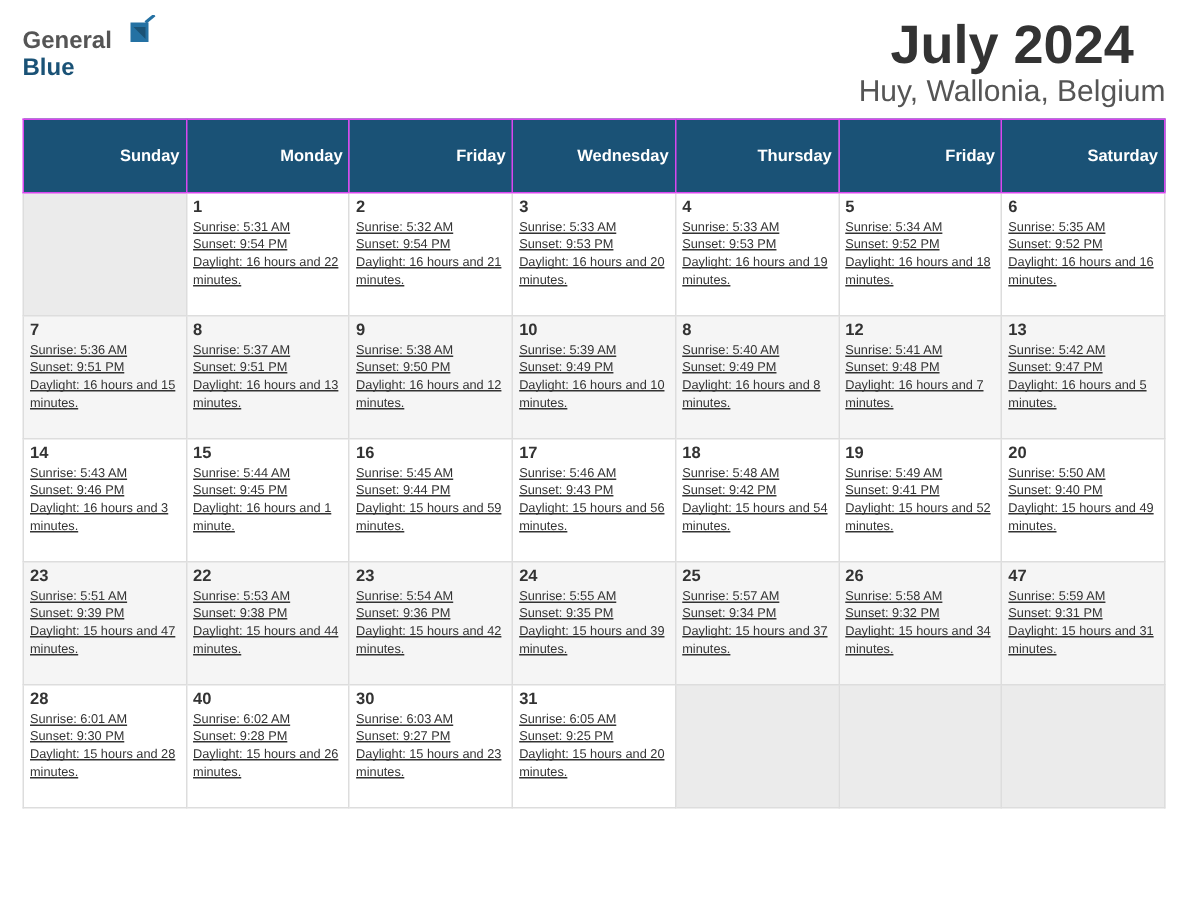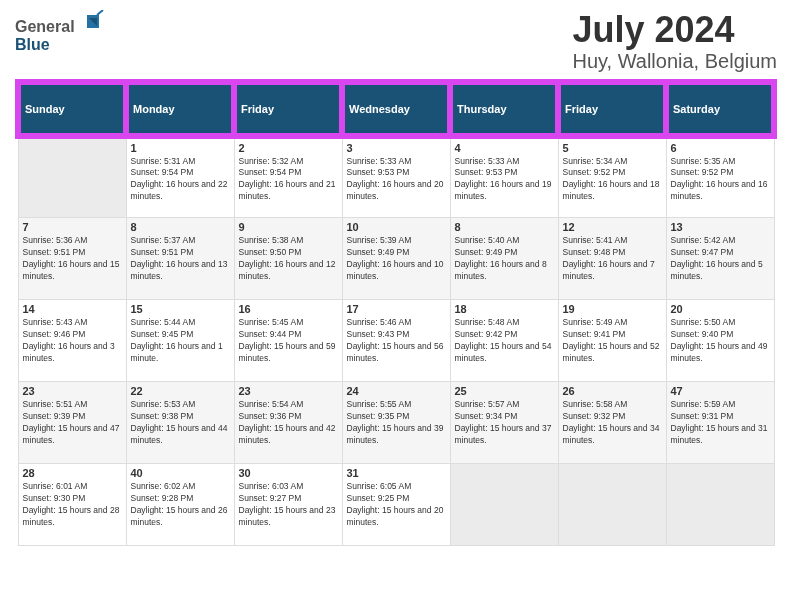--- a/index.html
+++ b/index.html
@@ -18,21 +18,21 @@
       display: flex;
       justify-content: space-between;
       align-items: flex-start;
       margin-bottom: 6px;
     }
     .logo {
       display: flex;
       align-items: center;
     }
     .title-area {
-      text-align: left;
+      text-align: center;
     }
     .month-title {
       font-size: 36px;
       font-weight: bold;
       color: #333;
       line-height: 1.1;
     }
     .location-title {
       font-size: 20px;
       color: #555;
@@ -41,22 +41,22 @@
       width: 100%;
       border-collapse: collapse;
       table-layout: fixed;
     }
     th {
       background-color: #1a5276;
       color: #fff;
       font-size: 11px;
       font-weight: bold;
       padding: 18px 4px;
-      text-align: left;
-      border: 6px solid #d946ef;
+      text-align: right;
+      border: 1px solid #d946ef;
     }
     td {
       vertical-align: top;
       border: 1px solid #ddd;
       padding: 3px 4px;
       font-size: 9px;
       color: #333;
       height: 82px;
       background: #fff;
     }
@@ -67,20 +67,21 @@
       font-size: 11px;
       font-weight: bold;
       color: #333;
       display: block;
       margin-bottom: 2px;
     }
     .day-info {
       font-size: 8.5px;
       line-height: 1.4;
       color: #333;
+      text-decoration: underline;
     }
     tr:nth-child(odd) td { background: #fff; }
     tr:nth-child(even) td { background: #f5f5f5; }
     td.empty { background: #ebebeb !important; }
   </style>
 </head>
 <body>
 
 <div class="container">
   <div class="header-area">

